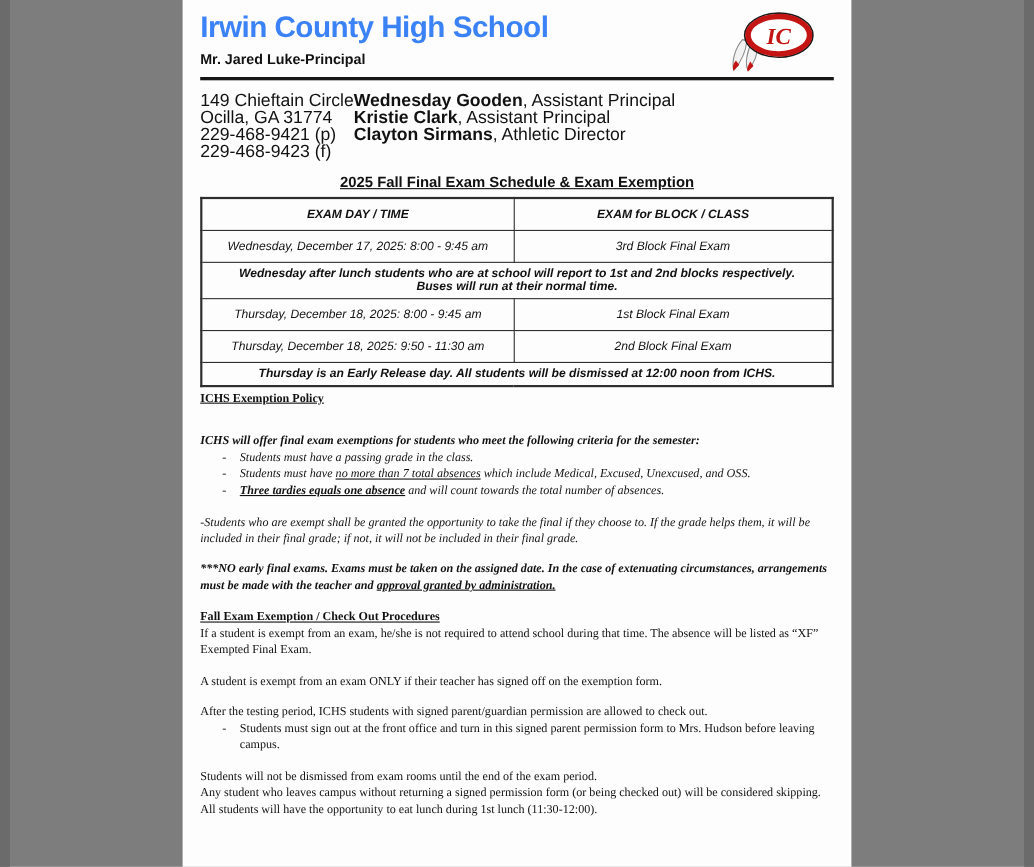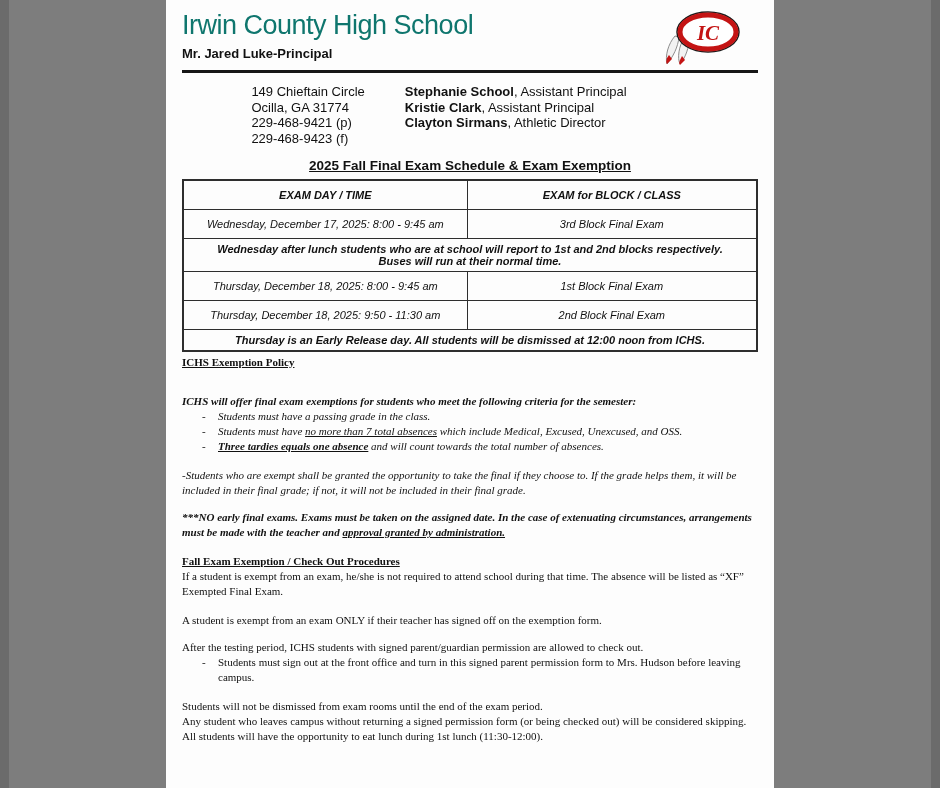--- a/index.html
+++ b/index.html
@@ -19,29 +19,29 @@
   .paper {
     position: absolute; left: 166px; top: 0;
     width: 608px; height: 788px;
     background: #fdfdfd;
     padding: 8px 16px 8px 16px;
     overflow: hidden;
   }
 
   .header { position: relative; }
   .school-name {
-    font-size: 27px; font-weight: normal; margin: 2px 0 0 0;
-    letter-spacing: -0.5px; color: #0f766e;
+    font-size: 27px; font-weight: bold; margin: 2px 0 0 0;
+    letter-spacing: -0.5px; color: #3b82f6;
   }
   .principal { font-size: 13px; font-weight: bold; margin-top: 5px; }
   .logo { position: absolute; right: 16px; top: -2px; }
 
   .rule { height: 3px; background: #161616; margin-top: 9px; }
 
-  .info-row { display: flex; justify-content: center; margin-top: 11px; font-size: 13px; line-height: 15.5px; gap: 40px; }
+  .info-row { display: flex; justify-content: flex-start; margin-top: 11px; font-size: 16px; line-height: 15.5px; }
   .staff-line b { font-weight: bold; }
   .staff { text-align: left; padding-right: 62px; }
 
   .doc-title {
     text-align: center; font-weight: bold; font-size: 13.5px;
     text-decoration: underline; margin-top: 12px;
   }
 
   table.exam {
     width: 100%; border-collapse: collapse; margin-top: 6px;
@@ -95,21 +95,21 @@
   <div class="rule"></div>
 
   <div class="info-row">
     <div class="address">
       <div>149 Chieftain Circle</div>
       <div>Ocilla, GA 31774</div>
       <div>229-468-9421 (p)</div>
       <div>229-468-9423 (f)</div>
     </div>
     <div class="staff">
-      <div class="staff-line"><b>Stephanie School</b><span>, Assistant Principal</span></div>
+      <div class="staff-line"><b>Wednesday Gooden</b><span>, Assistant Principal</span></div>
       <div class="staff-line"><b>Kristie Clark</b><span>, Assistant Principal</span></div>
       <div class="staff-line"><b>Clayton Sirmans</b><span>, Athletic Director</span></div>
     </div>
   </div>
 
   <div class="doc-title">2025 Fall Final Exam Schedule &amp; Exam Exemption</div>
 
   <table class="exam">
     <tbody>
         <tr>

